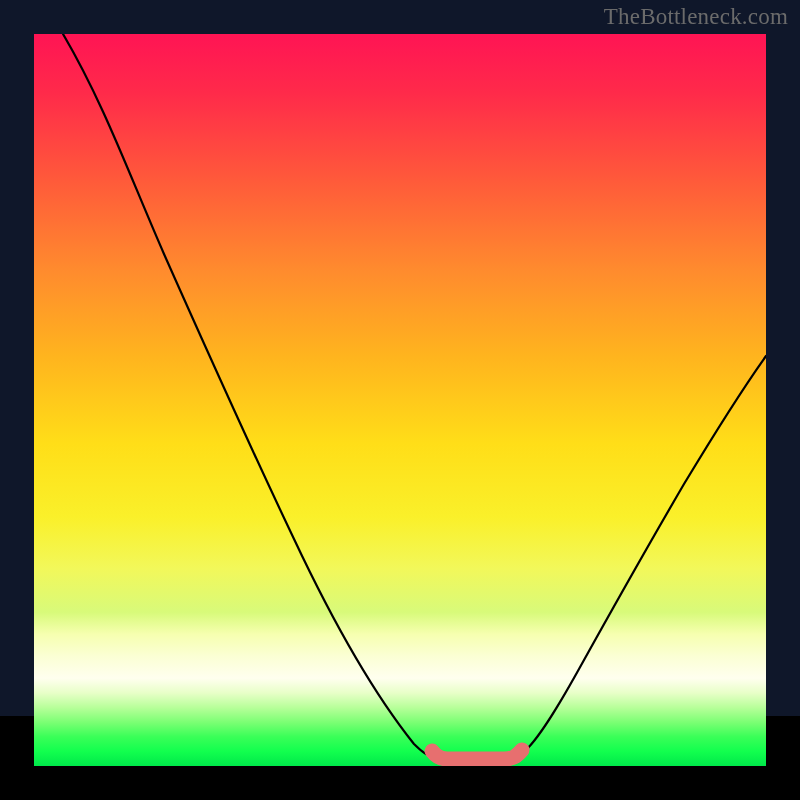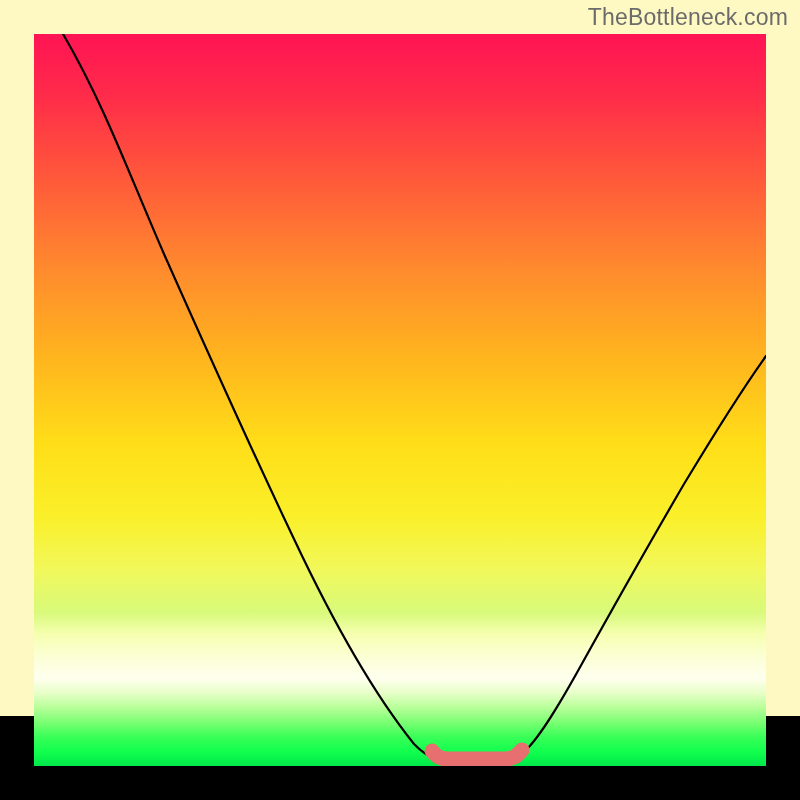--- a/index.html
+++ b/index.html
@@ -10,21 +10,22 @@
     background: #000;
     overflow: hidden;
     font-family: Arial, Helvetica, sans-serif;
   }
   .frame {
     position: absolute;
     left: 0;
     top: 0;
     width: 800px;
     height: 716px;
-    background: #fef9c3;
+    background: #0f172a;
+    font-family: Liberation Serif, serif;
   }
   .plot-area {
     position: absolute;
     left: 34px;
     top: 34px;
     width: 732px;
     height: 732px;
     background: linear-gradient(to bottom,
       #ff1454 0%,
       #ff2a4a 8%,

